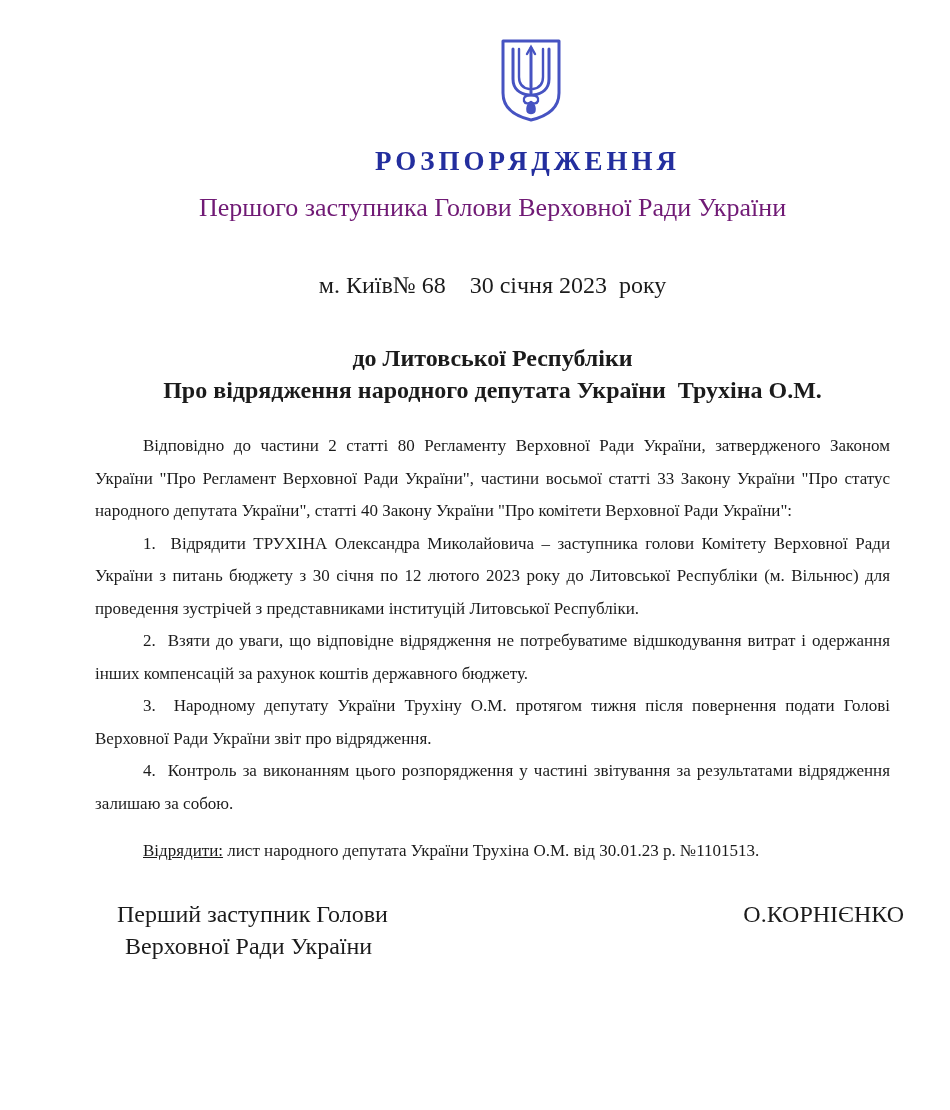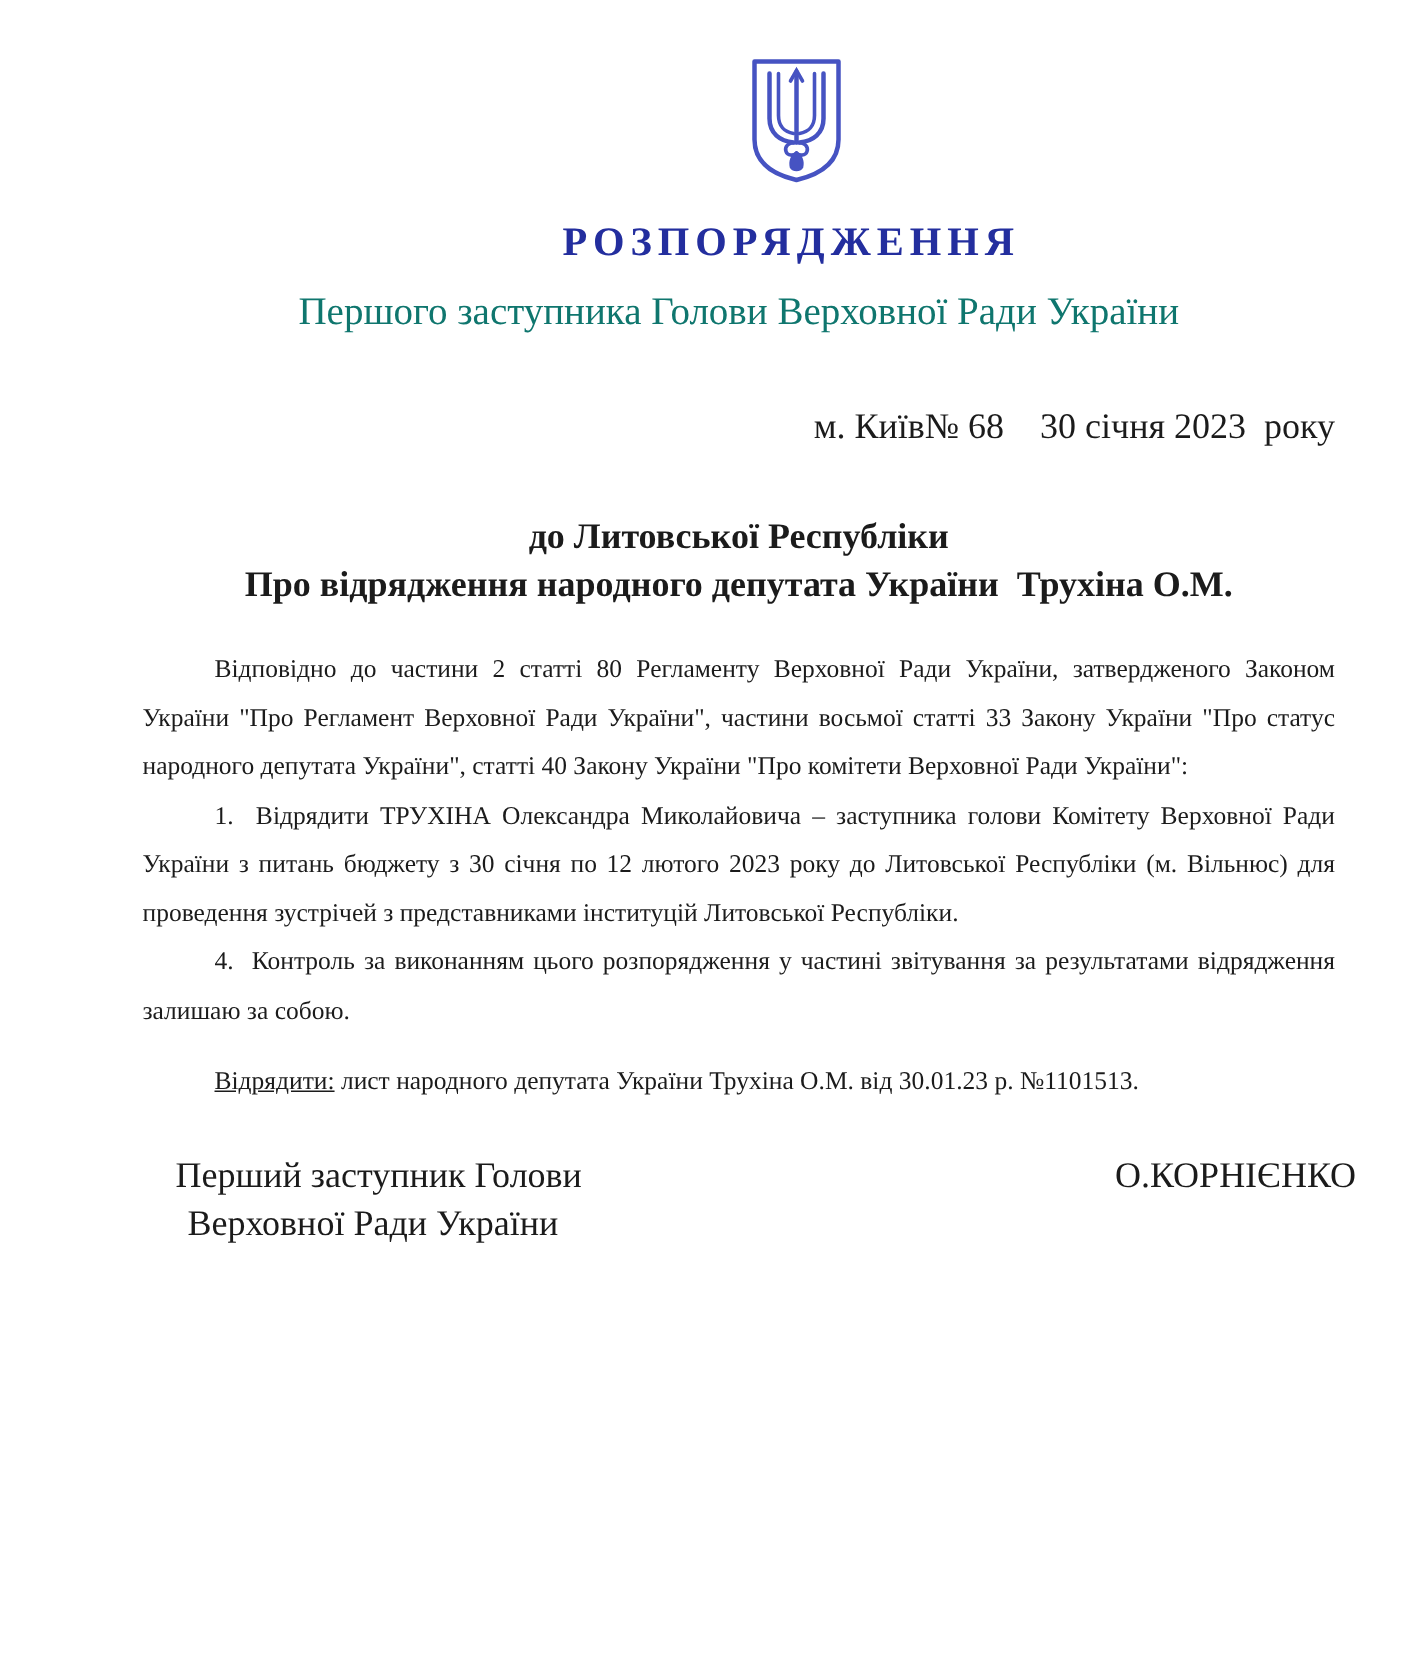--- a/index.html
+++ b/index.html
@@ -28,21 +28,21 @@
   }
   .issuer{
     margin:16px 0 0 0;
     text-align:center;
     font-size:26px;
     line-height:32px;
   }
   .meta{
     margin-top:46px;
     display:flex;
-    justify-content:flex-end;
+    justify-content:center;
     font-size:24px;
     line-height:30px;
   }
   .doc-title{
     margin:42px 0 0 0;
     text-align:center;
     font-weight:bold;
     font-size:24px;
     line-height:32px;
   }
@@ -84,35 +84,37 @@
       <path d="M32,57 C26,57 24,60 25,63 C26,66 30,66 32,64" stroke-width="2.4"></path>
       <path d="M32,57 C38,57 40,60 39,63 C38,66 34,66 32,64" stroke-width="2.4"></path>
     </g>
     <path d="M32,63 C36,65 37.5,69.5 36.5,73.5 C35.5,77 28.5,77 27.5,73.5 C26.5,69.5 28,65 32,63 Z" fill="#4653c2"></path>
   </svg>
 
   <div class="content">
 
     <h1 class="doc-type" style="color:#232e9e">РОЗПОРЯДЖЕННЯ</h1>
 
-    <div class="issuer" style="color:#0f766e">Першого заступника Голови Верховної Ради України</div>
+    <div class="issuer" style="color:#701a75">Першого заступника Голови Верховної Ради України</div>
 
     <div class="meta">
       <span>м. Київ</span>
       <span>№ 68&nbsp;&nbsp;&nbsp;&nbsp;30 січня 2023&nbsp;&nbsp;року</span>
     </div>
 
     <div class="doc-title">
       <div>до Литовської Республіки</div>
       <div>Про відрядження народного депутата України&nbsp; Трухіна О.М.</div>
     </div>
 
     <div class="body-block">
       <p class="body-par">Відповідно до частини 2 статті 80 Регламенту Верховної Ради України, затвердженого Законом України "Про Регламент Верховної Ради України", частини восьмої статті 33 Закону України "Про статус народного депутата України", статті 40 Закону України "Про комітети Верховної Ради України":</p>
       <p class="body-par">1.&nbsp; Відрядити ТРУХІНА Олександра Миколайовича – заступника голови Комітету Верховної Ради України з питань бюджету з 30 січня по 12 лютого 2023 року до Литовської Республіки (м. Вільнюс) для проведення зустрічей з представниками інституцій Литовської Республіки.</p>
+      <p class="body-par">2.&nbsp; Взяти до уваги, що відповідне відрядження не потребуватиме відшкодування витрат і одержання інших компенсацій за рахунок коштів державного бюджету.</p>
+      <p class="body-par">3.&nbsp; Народному депутату України Трухіну О.М. протягом тижня після повернення подати Голові Верховної Ради України звіт про відрядження.</p>
       <p class="body-par">4.&nbsp; Контроль за виконанням цього розпорядження у частині звітування за результатами відрядження залишаю за собою.</p>
 
       <p class="body-par basis">
         <span class="label">Відрядити:</span><span>&nbsp;лист народного депутата України Трухіна О.М. від 30.01.23 р. №1101513.</span>
       </p>
     </div>
 
     <div class="sig">
       <div class="sig-left">
         <div>Перший заступник Голови</div>

